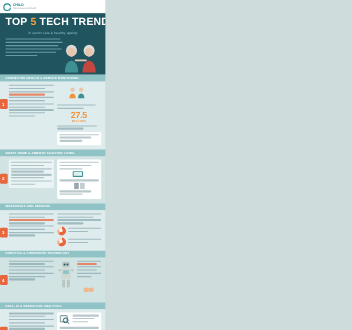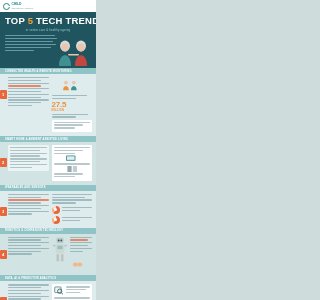--- a/index.html
+++ b/index.html
@@ -30,21 +30,21 @@
   .title { text-align:center; font-size:9.5px; font-weight:bold; color:#ffffff;
            letter-spacing:.2px; line-height:10px; white-space:nowrap; }
   .title .num { color:#f0a23c; }
   .subtitle { text-align:center; font-size:2.9px; color:#8fc9cd; margin-top:1.5px; letter-spacing:.15px; }
   .intro { margin-top:3px; width:52px; }
   .intro .ln { height:1.5px; background:#7fb3bb; opacity:.75; border-radius:1px; margin-bottom:1.6px; }
 
   .couple { position:absolute; right:2px; bottom:0px; width:40px; height:30px; }
 
   
-  .sec { position:relative; padding:0 0 4px 0; }
+  .sec { position:relative; padding:0 0 4px 0;text-align:center; }
   .sec.light { background:#dfeced; }
   .sec.dark  { background:#d2e3e4; }
   .secbar { background:#8fc3c6; height:6px; display:flex; align-items:center; padding-left:5px; }
   .secbar .bt { font-size:2.6px; font-weight:bold; color:#ffffff; letter-spacing:.2px; white-space:nowrap; }
   .badge {
     position:absolute; left:-0.5px; top:22px; width:7px; height:9px;
     background:#e8663c; border-radius:1px;
     display:flex; align-items:center; justify-content:center;
     font-size:4px; font-weight:bold; color:#fff;
   }

